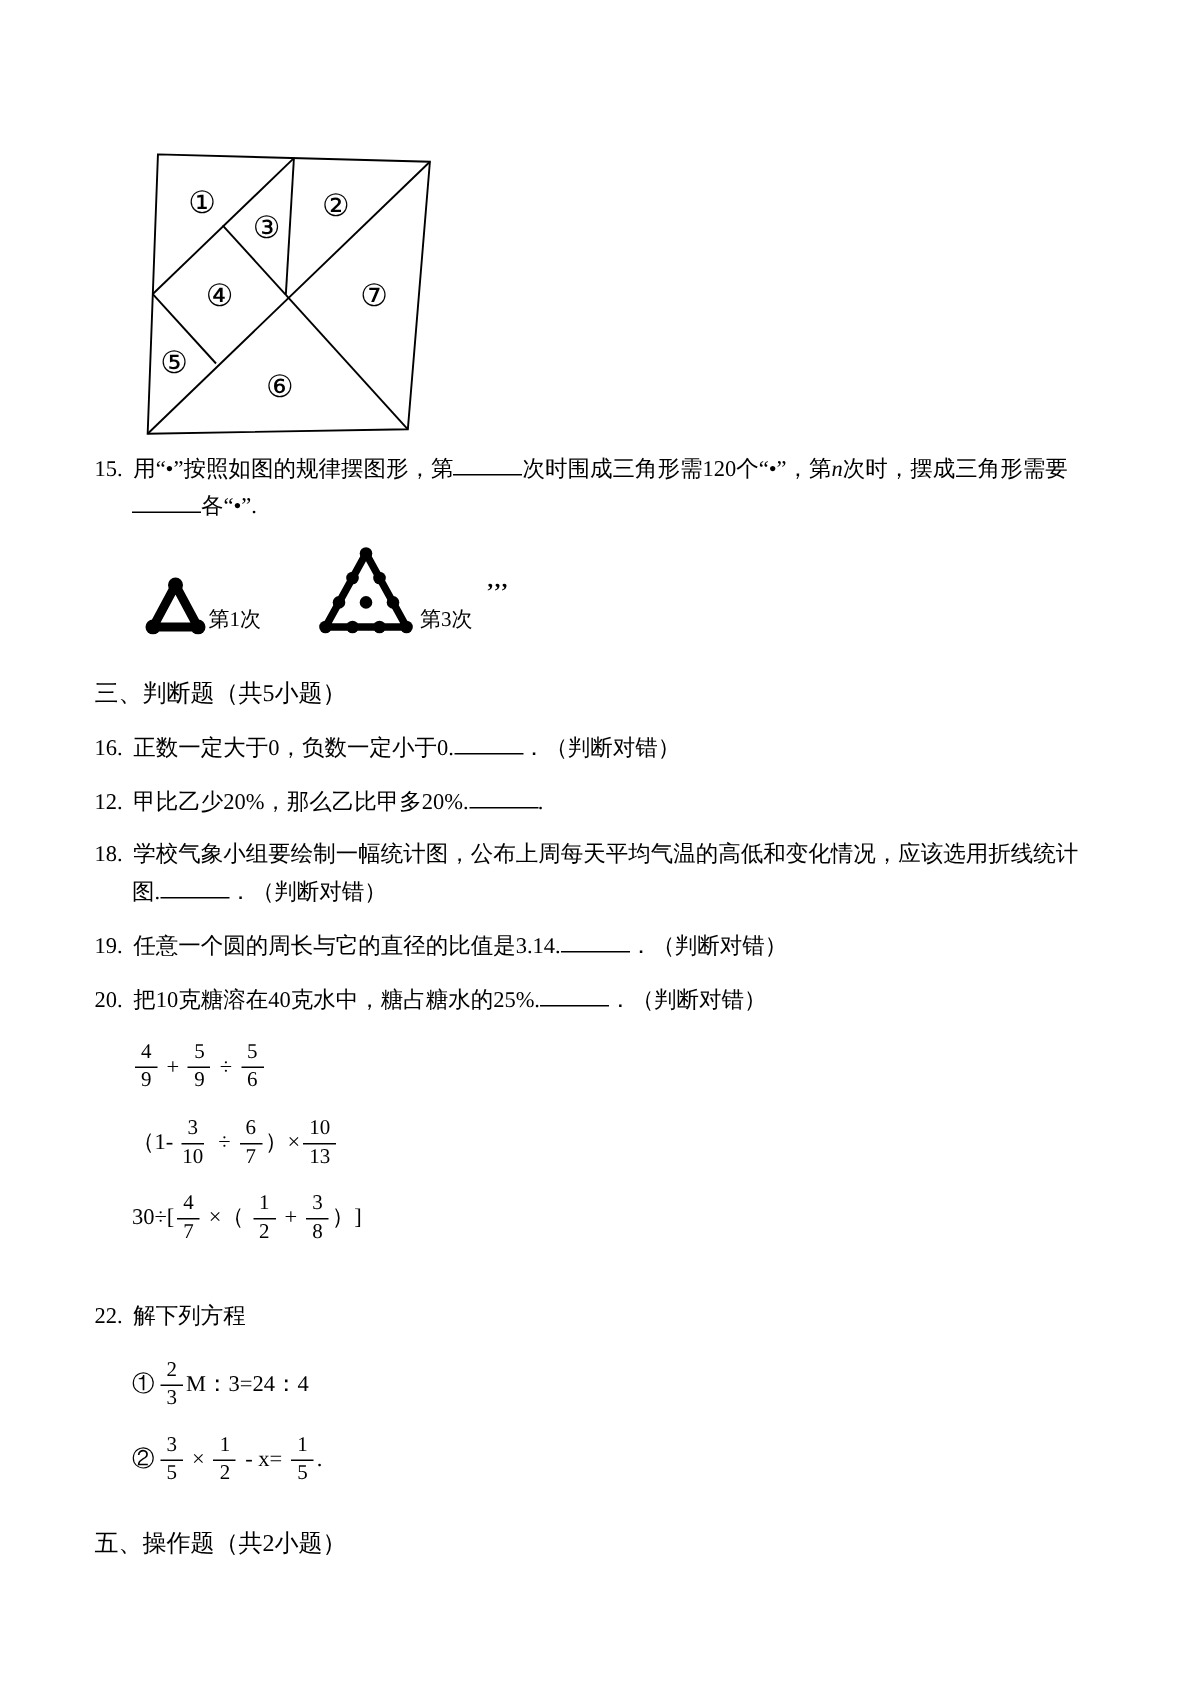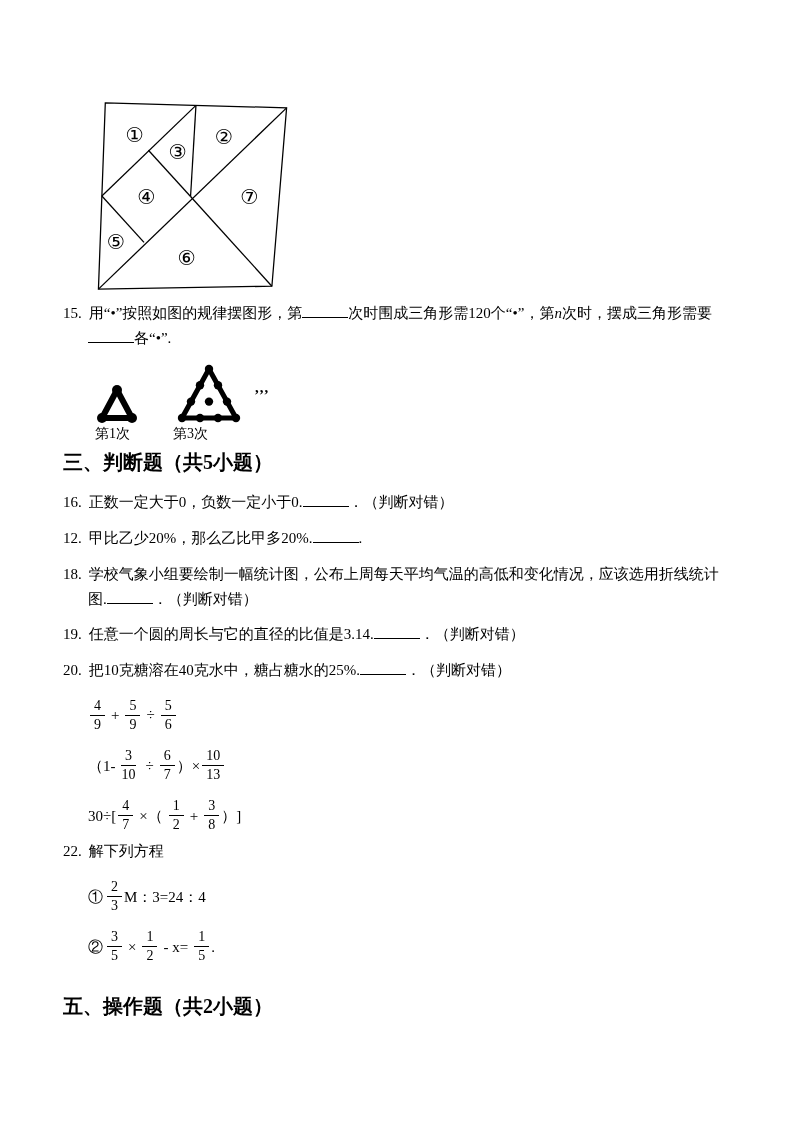--- a/index.html
+++ b/index.html
@@ -14,39 +14,39 @@
   .tangram{display:block;margin-left:32px;width:197px;height:196px}
   .tangram path{fill:none;stroke:#000;stroke-width:1.3}
   .tangram text{font-family:"DejaVu Sans","Liberation Sans",sans-serif;font-size:21px;text-anchor:middle;fill:#000}
   
   .item{margin:0;padding-left:25px;text-indent:-25px;line-height:1.65}
   .qnum{margin-right:7px}
   .blank{display:inline-block;width:46px;height:14px;border-bottom:1px solid #000;vertical-align:baseline}
   .q15{margin-top:5px}
   
   .figs-row{display:flex;align-items:flex-end;gap:34px;margin:12px 0 0 32px}
-  .fig-col{display:flex;flex-direction:column;align-items:flex-start}
+  .fig-col{display:flex;align-items:flex-end}
   .fig-col svg{display:block}
   .fig-caption{font-size:14px;line-height:1.2;margin-top:3px}
   .dots circle{fill:#000}
   .dots path{fill:none;stroke:#000;stroke-linejoin:round}
   .figs-ellipsis{align-self:flex-start;margin:16px 0 0 -24px;font-weight:bold;letter-spacing:1px}
   
-  .section-title{font-weight:bold;margin:4px 0 0;line-height:1.65;font-size:20px}
+  .section-title{font-weight:normal;margin:27px 0 0;line-height:1.65;font-size:16px}
   .judge{margin-top:11px}
   
   .expr{margin:15px 0 0 25px;line-height:1.2;white-space:nowrap}
   .expr .plain,.expr .op,.expr .mark{display:inline-block;vertical-align:middle}
   .op{margin:0 4px}
   .mark{margin-right:2px}
   .frac{display:inline-flex;flex-direction:column;align-items:center;vertical-align:middle;line-height:1.15;font-size:14px;margin:0 2px;text-indent:0}
   .frac .num{padding:0 4px 1px;border-bottom:1px solid #000}
   .frac .den{padding:1px 4px 0}
   .q21p{margin-top:14px}
-  .q22p{margin-top:6px}
+  .q22p{margin-top:36px}
   .sec5{margin-top:26px}
 </style>
 </head>
 <body>
 
 <div class="page">
 
   <svg class="tangram" viewBox="0 0 200 200">
     <g>
       <path d="M10,3 L195,8 L180,190 L3,193 Z"></path>

